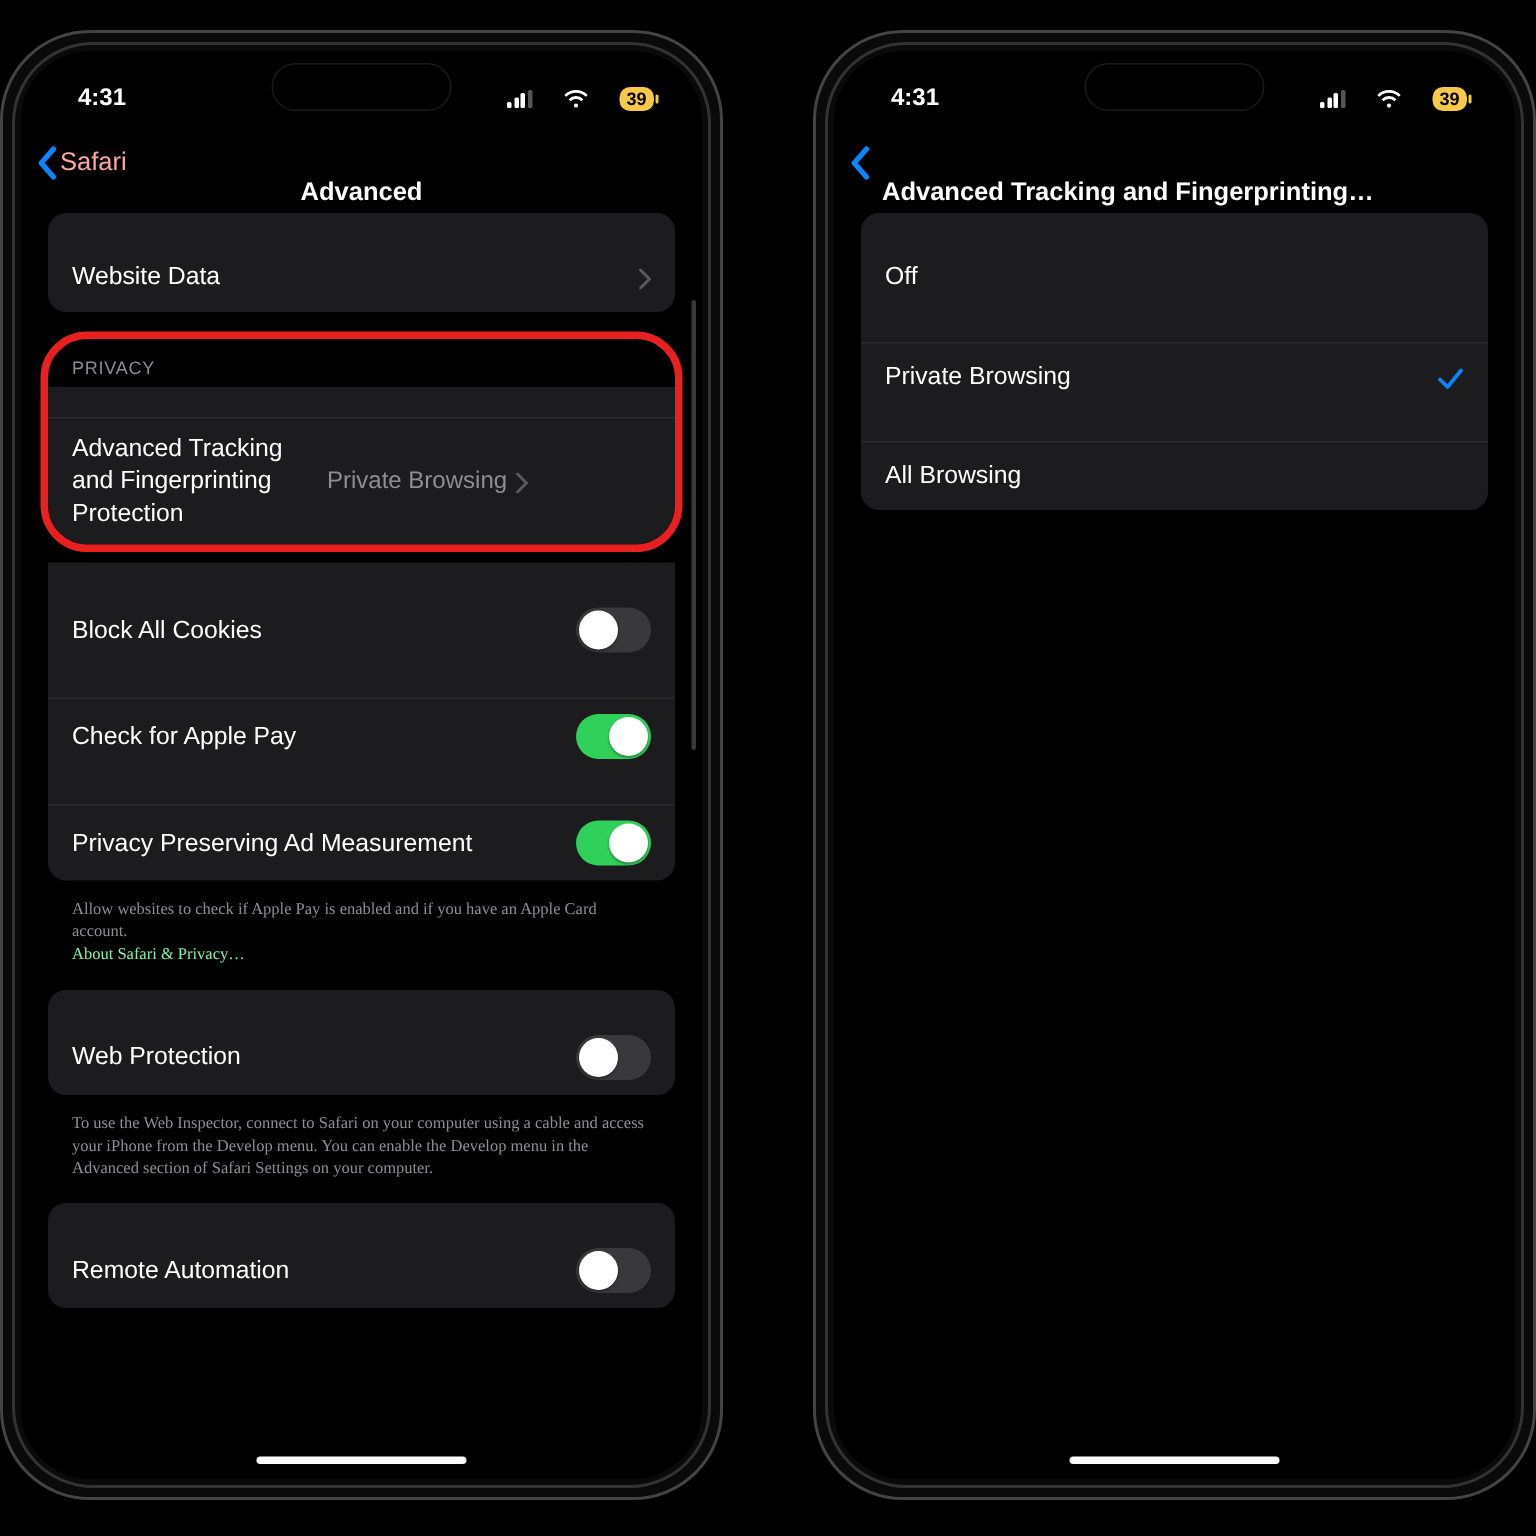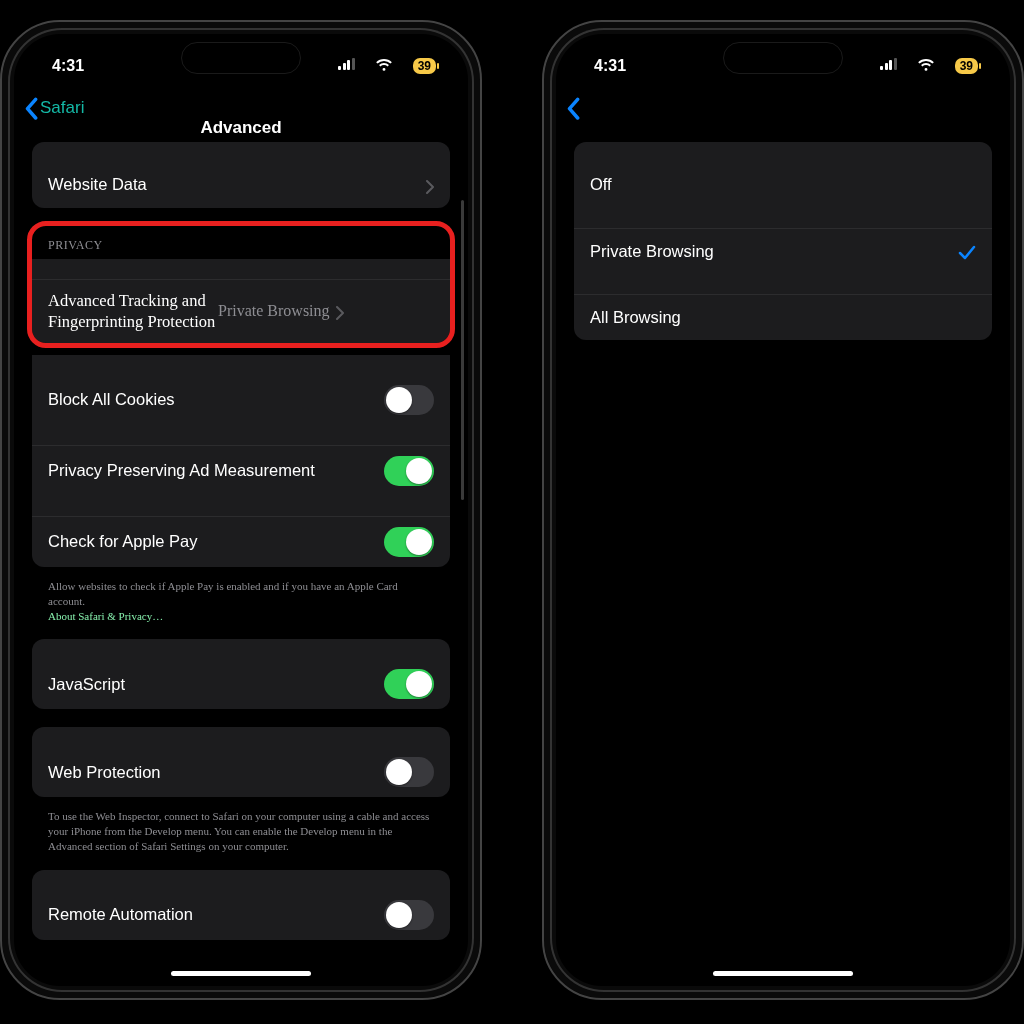--- a/index.html
+++ b/index.html
@@ -74,21 +74,21 @@
     display: flex;
     align-items: center;
     justify-content: space-between;
     padding: 10px 30px 0 36px;
     color: #fff;
     font-size: 16px;
     font-weight: 600;
   }
   .status-right {
     display: flex;
-    align-items: flex-start;
+    align-items: center;
     gap: 20px;
   }
   .battery-pill{
     display:inline-flex;
     align-items:center;
     background:#f7c948;
     color:#000;
     border-radius:7px;
     padding:1px 5px;
     font-size:12px;
@@ -116,21 +116,21 @@
   .nav-bar {
     height: 44px;
     display: flex;
     align-items: center;
     position: relative;
     padding: 0 8px;
   }
   .nav-back {
     display: flex;
     align-items: center;
-    color: #14b8a6;
+    color: #fca5a5;
     font-size: 17px;
     gap: 2px;
     cursor: pointer;
   }
   .chevron-back{
     width:14px;height:22px;display:inline-block;
   }
   .nav-title {
     position: absolute;
     left: 50%;
@@ -168,24 +168,23 @@
     border-radius:2px;
   }
   .group{
     background:#1c1c1e;
     border-radius:12px;
     overflow:hidden;
     margin-bottom:18px;
   }
   .group.highlight{
     outline:5px solid #e8201f;
-    border-radius:14px;
+    border-radius:26px;
     position:relative;
     z-index:2;
-    font-family:Liberation Serif, serif;
   }
   .group.highlight .section-header{
     background:#000;
     padding-top:12px;
   }
   .section-header{
     color:#8e8e93;
     font-size:12px;
     padding:6px 16px;
     text-transform:uppercase;
@@ -317,45 +316,37 @@
         </div>
 
         <div class="group" style="margin-top:-6px;border-top-left-radius:0;border-top-right-radius:0;">
           <div class="row">
             <span class="label">Block All Cookies</span>
             <span class="toggle off">
                 <span class="knob"></span>
               </span>
           </div>
           <div class="row">
+            <span class="label">Check for Apple Pay</span>
+            <span class="toggle on">
+                <span class="knob"></span>
+              </span>
+          </div>
+          <div class="row">
             <span class="label">Privacy Preserving Ad Measurement</span>
             <span class="toggle on">
                 <span class="knob"></span>
               </span>
           </div>
-          <div class="row">
-            <span class="label">Check for Apple Pay</span>
-            <span class="toggle on">
-                <span class="knob"></span>
-              </span>
-          </div>
         </div>
         <div class="footer-text">
           <span>Allow websites to check if Apple Pay is enabled and if you have an Apple Card account.</span><br>
           <a href="#">About Safari &amp; Privacy…</a>
         </div>
 
-        <div class="group">
-          <div class="row">
-            <span class="label">JavaScript</span>
-            <span class="toggle on">
-                <span class="knob"></span>
-              </span>
-          </div>
-        </div>
 
         <div class="group">
           <div class="row">
             <span class="label">Web Protection</span>
             <span class="toggle off">
                 <span class="knob"></span>
               </span>
           </div>
         </div>
         <div class="footer-text">To use the Web Inspector, connect to Safari on your computer using a cable and access your iPhone from the Develop menu. You can enable the Develop menu in the Advanced section of Safari Settings on your computer.</div>
@@ -400,20 +391,21 @@
       </div>
 
       <div class="nav-bar">
         <div class="nav-back">
           <span class="chevron-back">
             <svg viewBox="0 0 12 20" fill="none" stroke="#0a84ff" stroke-width="3" stroke-linecap="round" stroke-linejoin="round">
                 <polyline points="10,2 3,10 10,18"></polyline>
               </svg>
           </span>
         </div>
+        <div class="nav-title long">Advanced Tracking and Fingerprinting…</div>
       </div>
 
       <div class="content">
         <div class="group">
           <div class="row">
             <span class="label">Off</span>
           </div>
           <div class="row">
             <span class="label">Private Browsing</span>
             <span class="check-icon">

